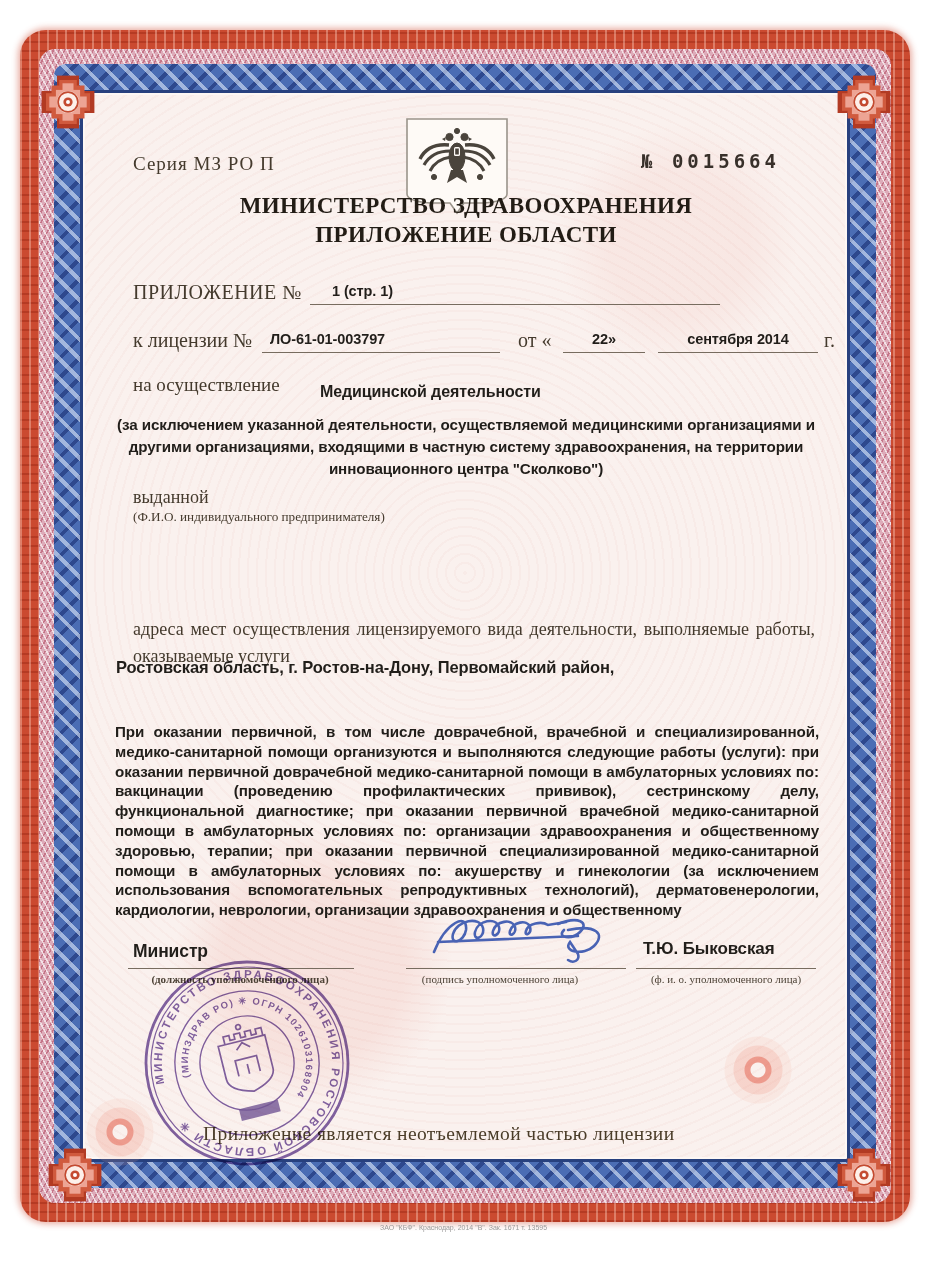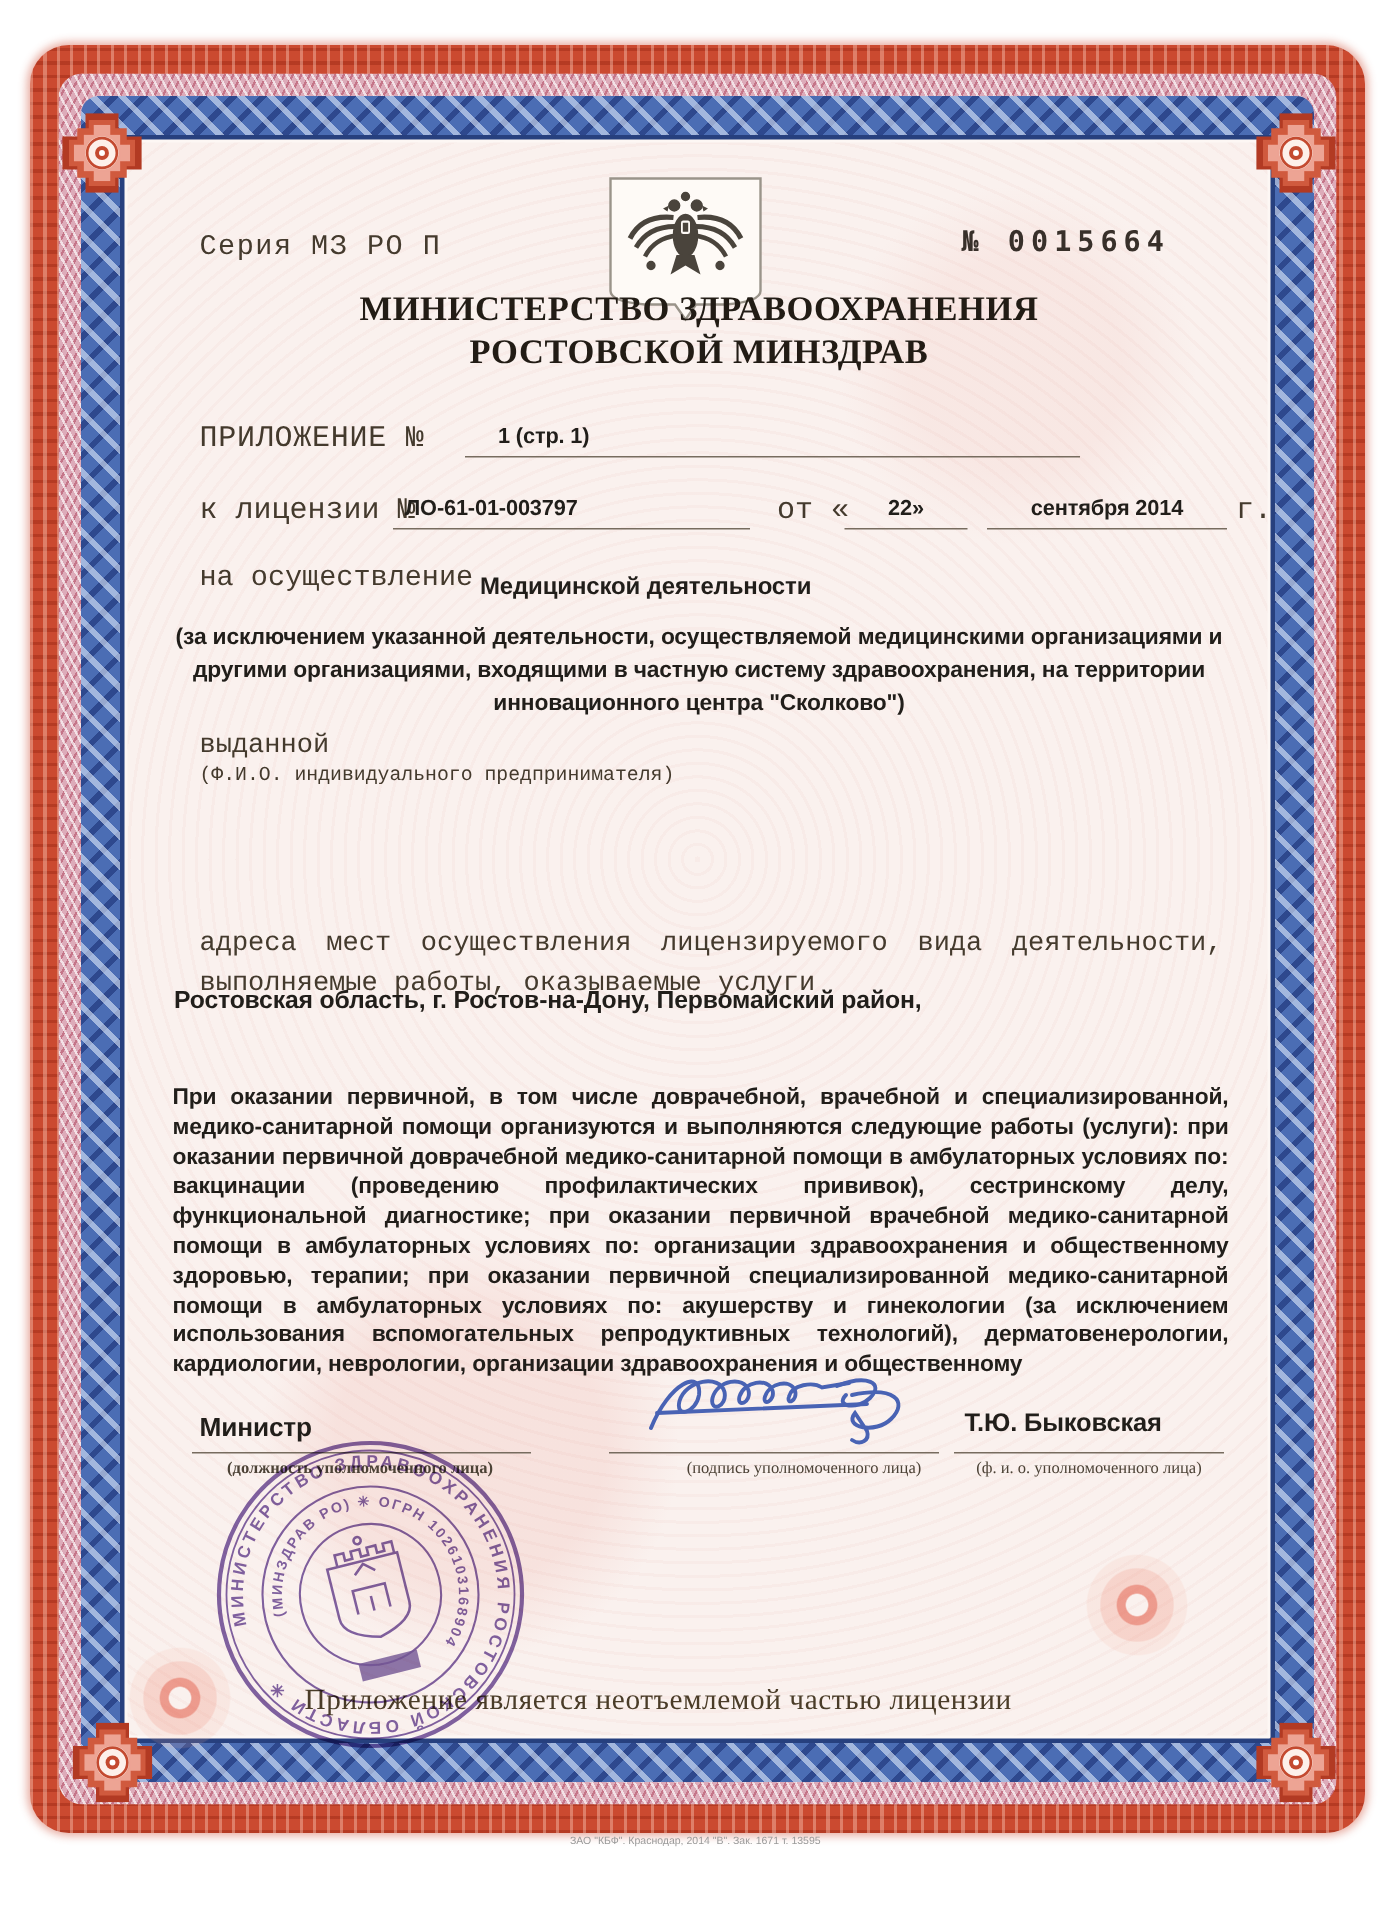--- a/index.html
+++ b/index.html
@@ -36,21 +36,21 @@
   .burst{position:absolute;width:84px;height:84px;z-index:2;border-radius:50%;
     background:radial-gradient(circle,
       rgba(255,255,255,0) 0 7px,
       rgba(226,84,62,.55) 8px 13px,
       rgba(238,136,114,.28) 14px 24px,
       rgba(243,176,156,.15) 25px 33px,
       rgba(243,176,156,0) 34px);}
 
   
   .abs{position:absolute;z-index:3;}
-  .serif-label{font-family:Liberation Mono, monospace;color:#443a2d;}
+  .serif-label{font-family:Liberation Serif, serif;color:#443a2d;}
   .bold-sans{font-family:"Liberation Sans",sans-serif;font-weight:700;color:#211e1a;letter-spacing:-0.1px;}
   .fline{position:absolute;z-index:3;border-bottom:1.6px solid #776c5f;}
   .fnote{position:absolute;z-index:3;font-family:"Liberation Serif",serif;font-size:11px;color:#4c4236;text-align:center;}
 
   .serial{left:133px;top:153px;font-size:19px;letter-spacing:1px;}
   .cert-number{left:641px;top:150px;font-family:"DejaVu Sans Mono",monospace;font-weight:700;
     font-size:19px;letter-spacing:4px;color:#38302a;}
   .emblem{left:404px;top:117px;width:106px;height:99px;}
   .title{left:90px;top:191px;width:752px;text-align:center;font-weight:700;font-size:23px;
     line-height:29px;color:#221c15;letter-spacing:0.4px;}
@@ -82,21 +82,21 @@
   .address{left:116px;top:655px;width:700px;text-align:left;font-size:16.5px;line-height:24px;}
 
   .services{left:115px;top:722px;width:704px;font-size:15.2px;line-height:19.8px;text-align:justify;}
 
   .minister{left:133px;top:941px;font-size:17.5px;}
   .fio{left:643px;top:939px;font-size:17px;}
   .sig-line1{left:128px;top:968px;width:226px;}
   .sig-line2{left:406px;top:968px;width:220px;}
   .sig-line3{left:636px;top:968px;width:180px;}
   .sig-note1{left:120px;top:973px;width:240px;font-weight:bold;}
-  .sig-note2{left:420px;top:973px;width:232px;}
+  .sig-note2{left:384px;top:973px;width:232px;}
   .sig-note3{left:628px;top:973px;width:196px;}
   .signature{left:428px;top:908px;width:200px;height:64px;z-index:6;}
 
   .stamp{left:140px;top:956px;width:214px;height:214px;z-index:6;opacity:.86;
          transform:rotate(-14deg);mix-blend-mode:multiply;}
 
   .footer-note{left:203px;top:1123px;font-size:19.5px;letter-spacing:0.4px;color:#4a3c28;}
   .printer-note{left:380px;top:1224px;font-family:"Liberation Sans",sans-serif;font-size:7px;color:#9a9a9a;z-index:4;}
 </style>
 </head>
@@ -205,21 +205,21 @@
         <rect x="50" y="30" width="6" height="9" rx="1.5" fill="#fefaf6" stroke="none"></rect>
         <rect x="51.2" y="31.5" width="3.6" height="6" fill="#4a443c" stroke="none"></rect>
       </g>
     </svg>
   </div>
 
   <div class="abs cert-number">№ 0015664</div>
 
   <div class="abs title">
     <div>МИНИСТЕРСТВО ЗДРАВООХРАНЕНИЯ</div>
-    <div>РОСТОВСКОЙ МИНЗДРАВ</div>
+    <div>ПРИЛОЖЕНИЕ ОБЛАСТИ</div>
   </div>
 
   <div class="abs lbl-appendix serif-label">ПРИЛОЖЕНИЕ №</div>
   <div class="fline fld-appendix">
     <span class="val bold-sans">1 (стр. 1)</span>
   </div>
 
   <div class="abs lbl-license serif-label">к лицензии №</div>
   <div class="fline fld-licnum">
     <span class="val bold-sans">ЛО-61-01-003797</span>

